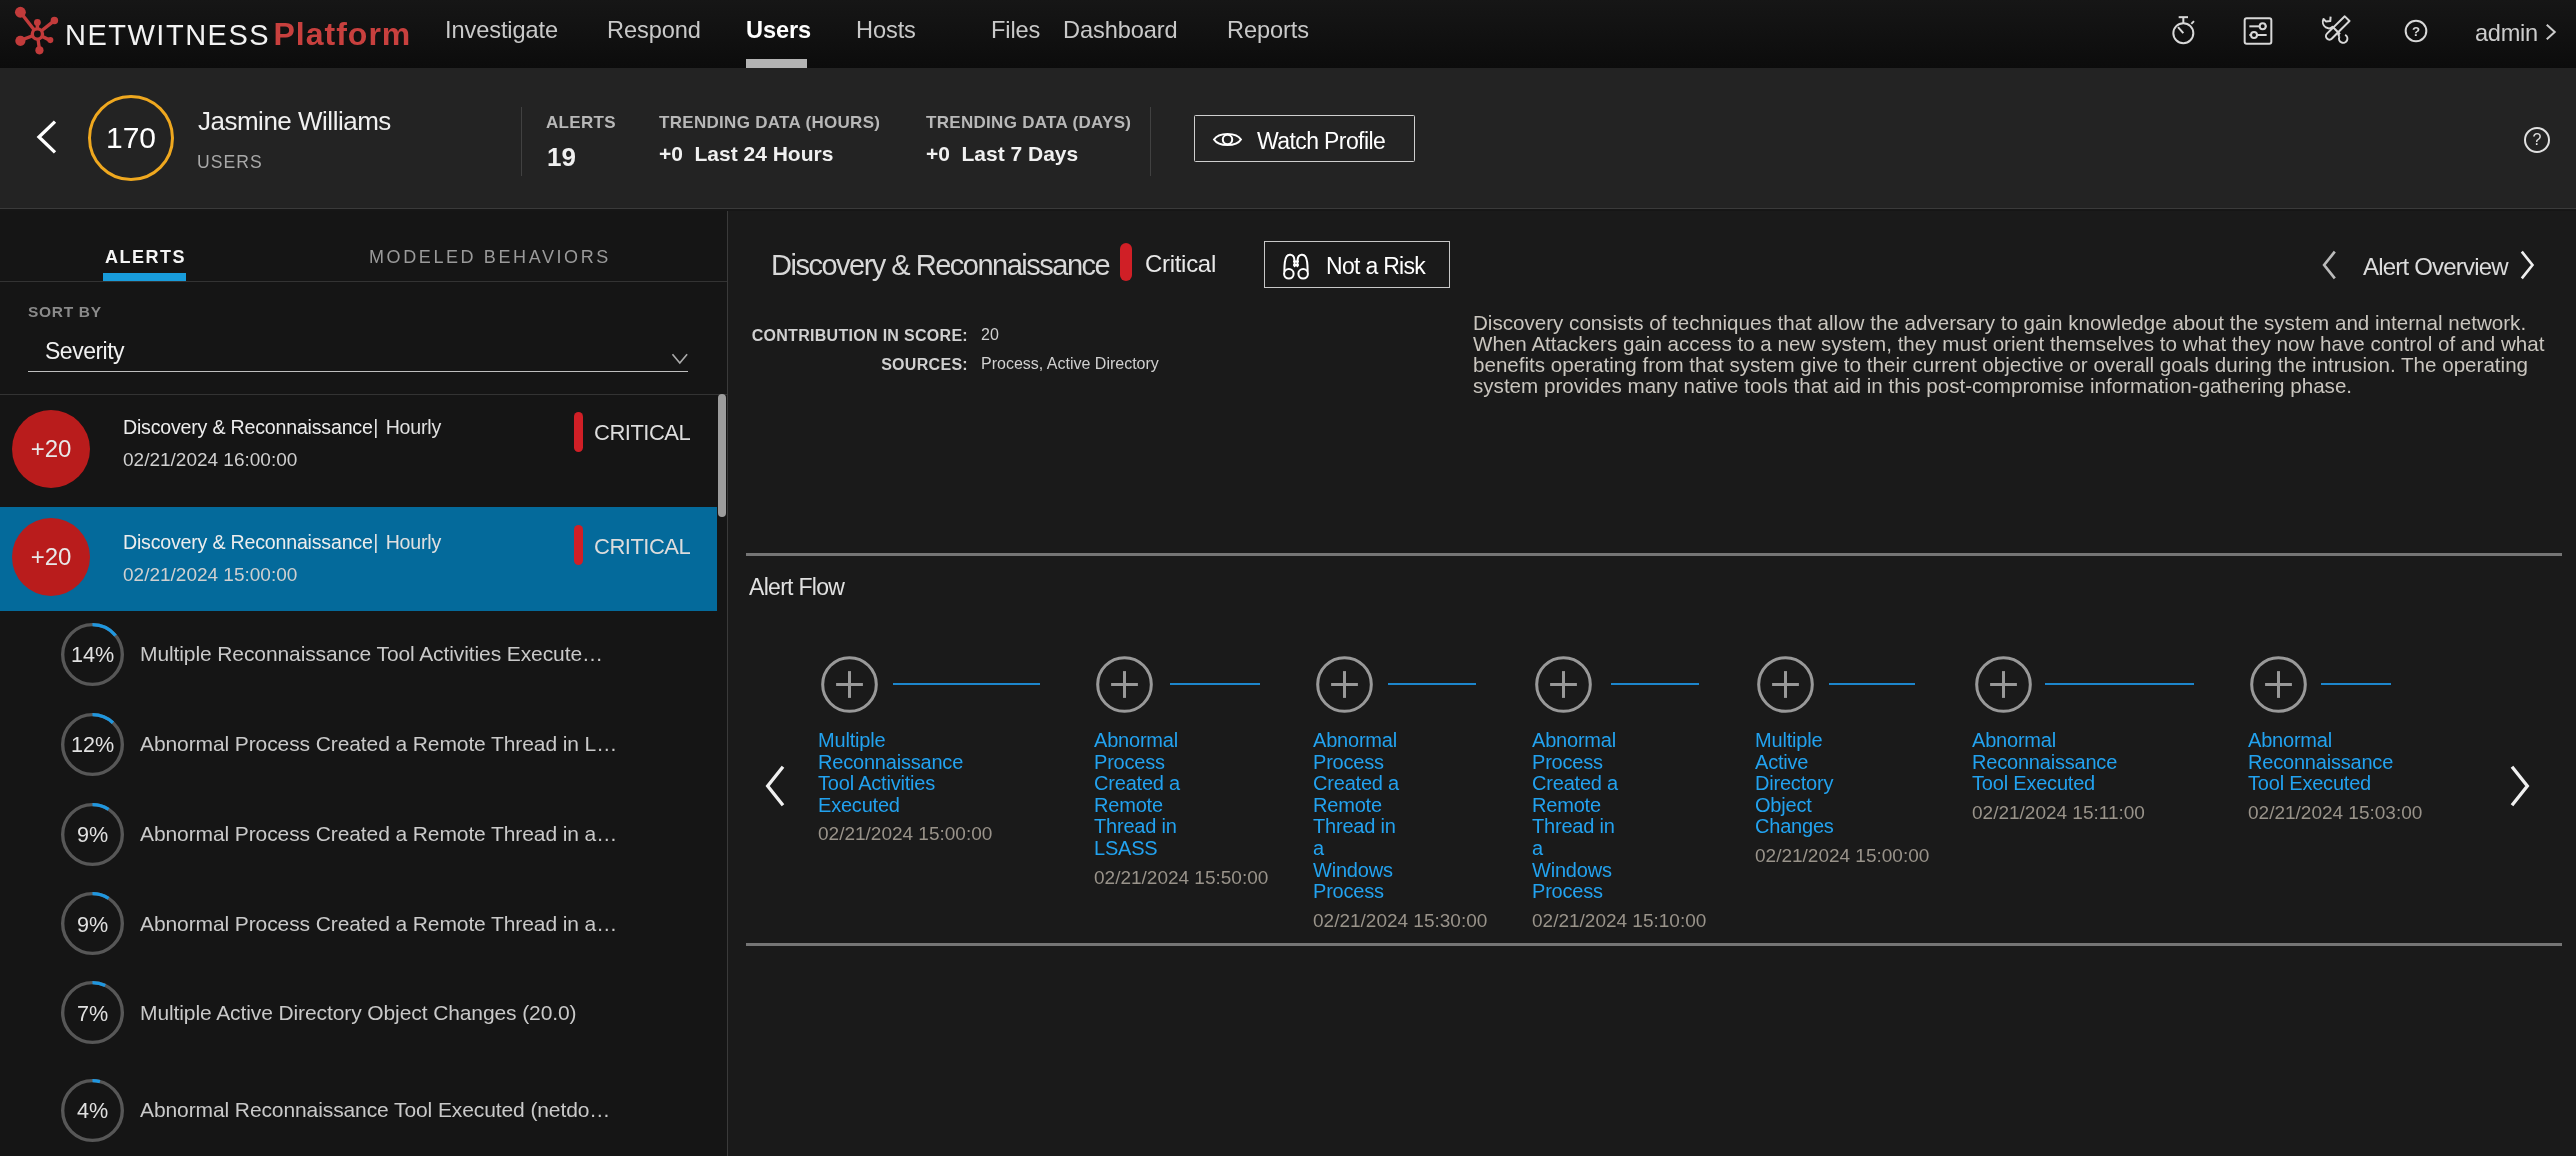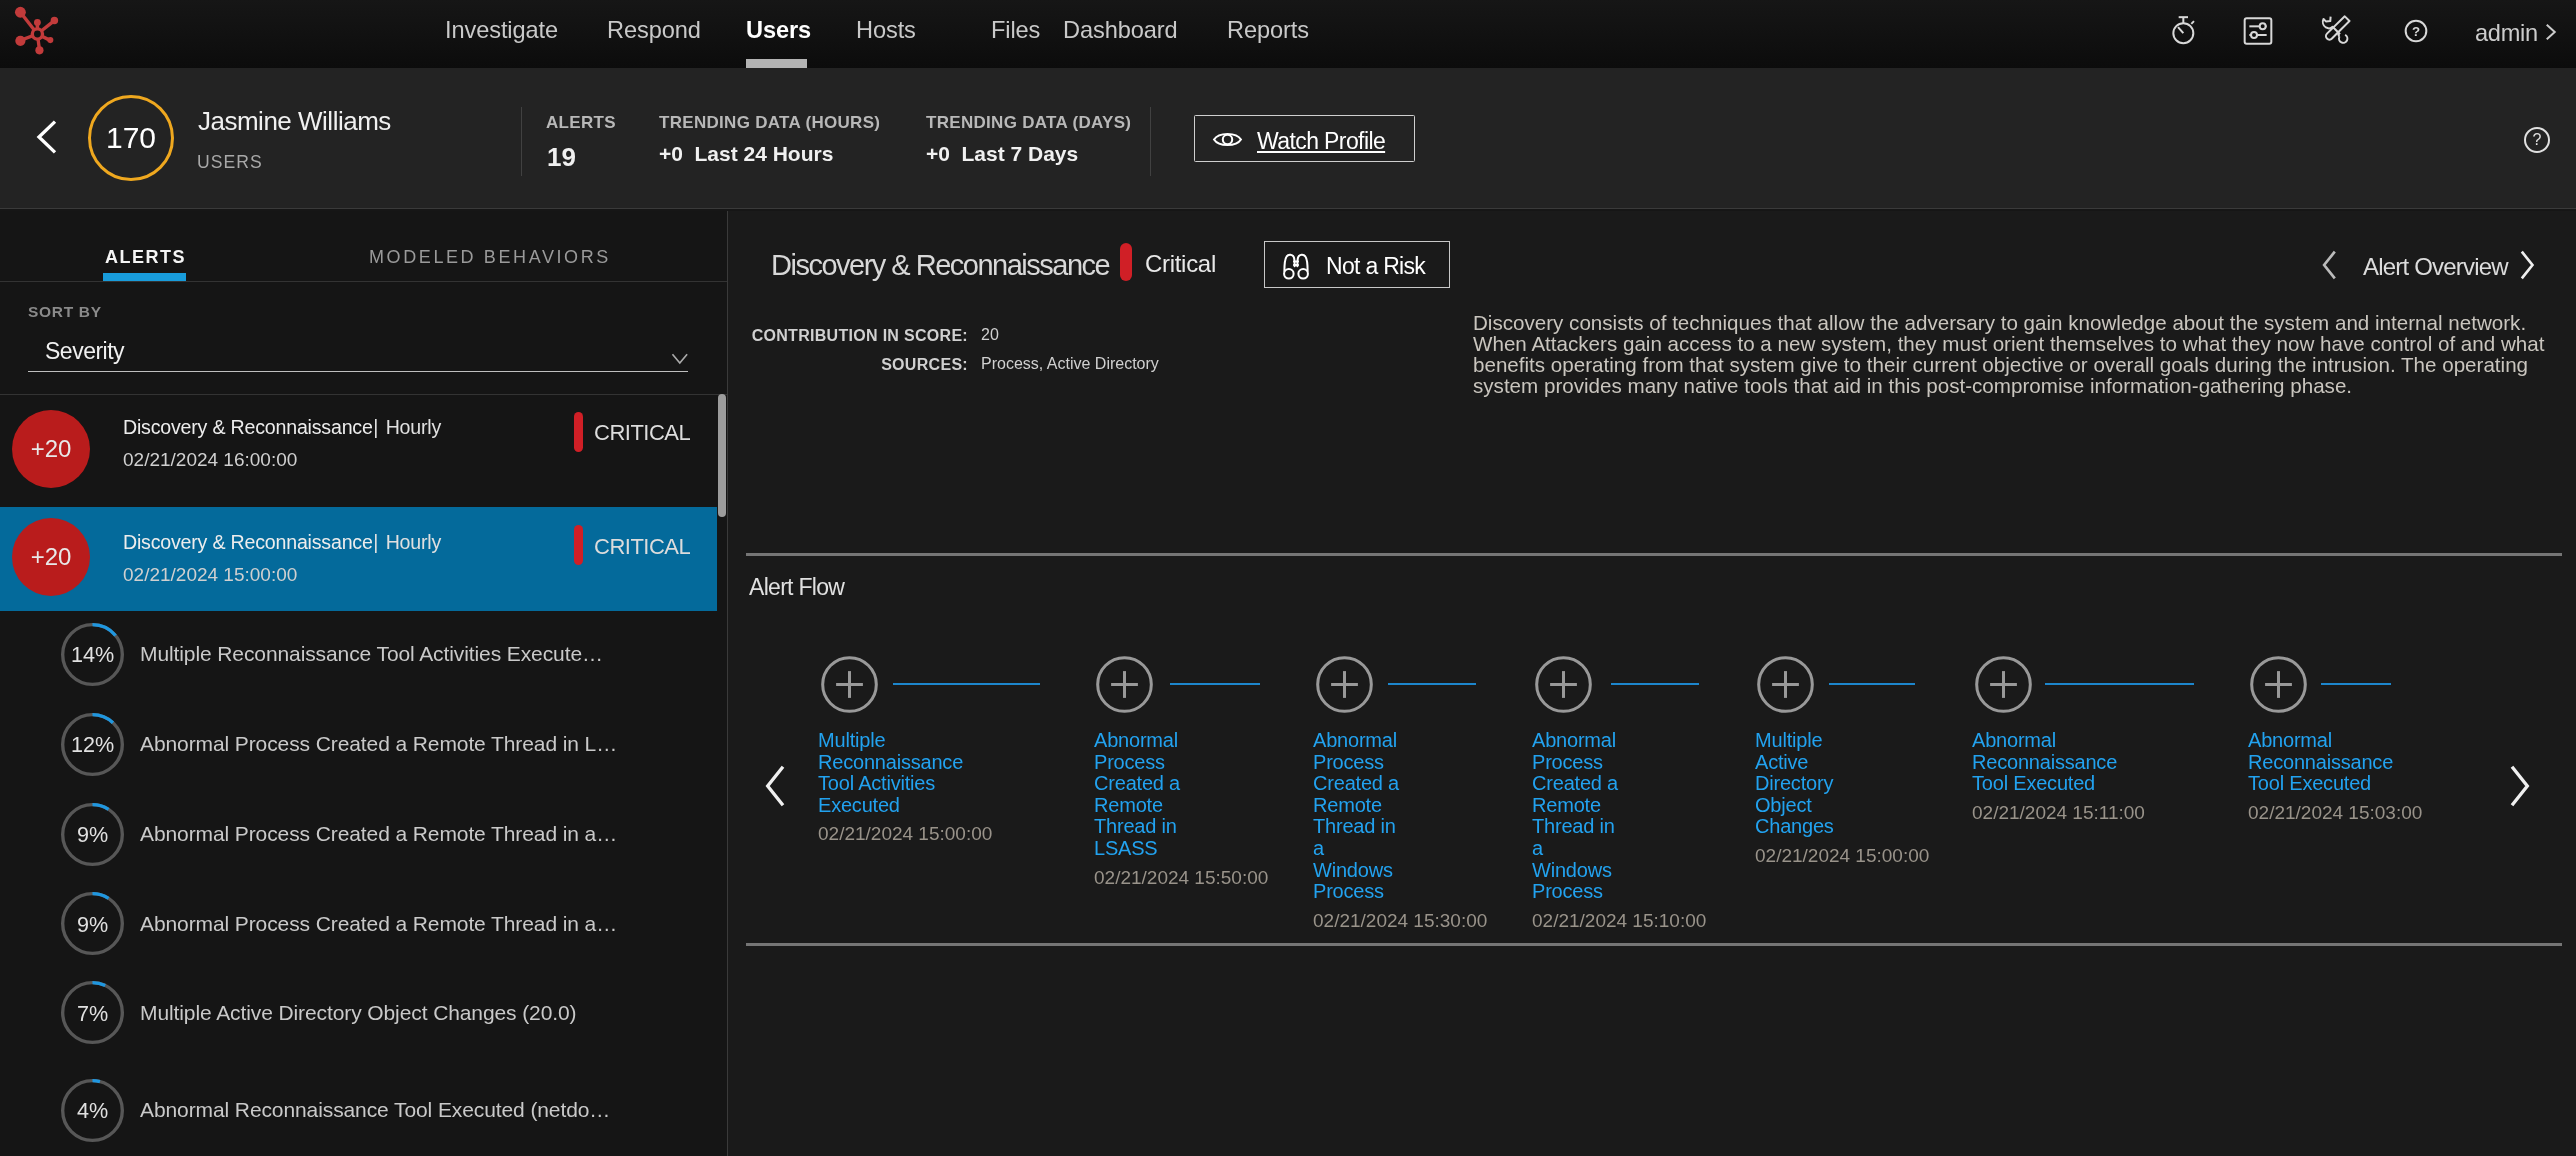--- a/index.html
+++ b/index.html
@@ -20,21 +20,21 @@
   
   #profile { position:absolute; left:0; top:68px; width:2576px; height:141px; background:#232323; border-bottom:1.4px solid #3a3a3a; }
   #pcircle { position:absolute; left:88px; top:27px; width:86px; height:86px; border:3.4px solid #efa81f; border-radius:50%;
      color:#fff; font-size:30px; text-align:center; line-height:80px; }
   #pname { position:absolute; left:198px; top:38px; font-size:26px; color:#f0f0f0; letter-spacing:-0.5px; }
   #ptype { position:absolute; left:197px; top:84px; font-size:17.6px; color:#a8a8a8; letter-spacing:1px; }
   .vdiv { position:absolute; top:39px; width:1.4px; height:69px; background:#414141; }
   .statlabel { position:absolute; top:45px; font-size:17px; font-weight:700; color:#b8b8b8; letter-spacing:0.3px; white-space:nowrap; }
   .statval { position:absolute; top:74px; font-size:21px; color:#f0f0f0; white-space:nowrap;font-weight:bold; }
   #watchbtn { position:absolute; left:1194px; top:47px; width:221px; height:47px; border:1.4px solid #cfcfcf; border-radius:1.4px; }
-  #watchbtn span { position:absolute; left:62px; top:11.5px; font-size:23px; color:#ffffff; letter-spacing:-0.6px;text-decoration:underline; }
+  #watchbtn span { position:absolute; left:62px; top:11.5px; font-size:23px; color:#ffffff; letter-spacing:-0.6px; }
 
   
   #lpanel { position:absolute; left:0; top:211px; width:727px; height:946px; background:#151515; }
   #ldivider { position:absolute; left:727px; top:211px; width:1.4px; height:946px; background:#3a3a3a; }
   #tab1 { position:absolute; left:105px; top:36px; font-size:18px; font-weight:700; color:#f5f5f5; letter-spacing:1.5px; }
   #tab2 { position:absolute; left:369px; top:36px; font-size:18px; color:#9a9a9a; letter-spacing:2.6px;text-align:center; }
   #tabbar { position:absolute; left:103px; top:62px; width:83px; height:8px; background:#189cdb; }
   #tabline { position:absolute; left:0; top:70px; width:727px; height:1.4px; background:#333333; }
   #sortby { position:absolute; left:28px; top:92px; font-size:15.5px; font-weight:700; color:#8a8a8a; letter-spacing:0.7px; }
   #sevtext { position:absolute; left:45px; top:127px; font-size:23px; color:#f0f0f0; letter-spacing:-0.5px; }
@@ -90,20 +90,21 @@
       <circle cx="55" cy="50" r="7.5" fill="#101010" stroke="#c23b3b" stroke-width="5"></circle>
       <g fill="#c23b3b">
         <circle cx="30" cy="18" r="8"></circle>
         <circle cx="55" cy="33" r="5"></circle>
         <circle cx="80" cy="30" r="5.5"></circle>
         <circle cx="30" cy="60" r="7.5"></circle>
         <circle cx="74" cy="59" r="4.5"></circle>
         <circle cx="58" cy="74" r="6"></circle>
       </g>
     </svg>
+    <div id="brand">NETWITNESS<b>Platform</b></div>
     <div class="navlink" style="left:445px">Investigate</div>
     <div class="navlink" style="left:607px">Respond</div>
     <div class="navlink active" style="left:746px">Users</div>
     <div class="navlink" style="left:856px">Hosts</div>
     <div class="navlink" style="left:991px">Files</div>
     <div class="navlink" style="left:1063px">Dashboard</div>
     <div class="navlink" style="left:1227px">Reports</div>
     <div id="userline"></div>
 
     <svg class="abs" style="left:2170px;top:15px" width="28" height="31" viewBox="0 0 42 46">

